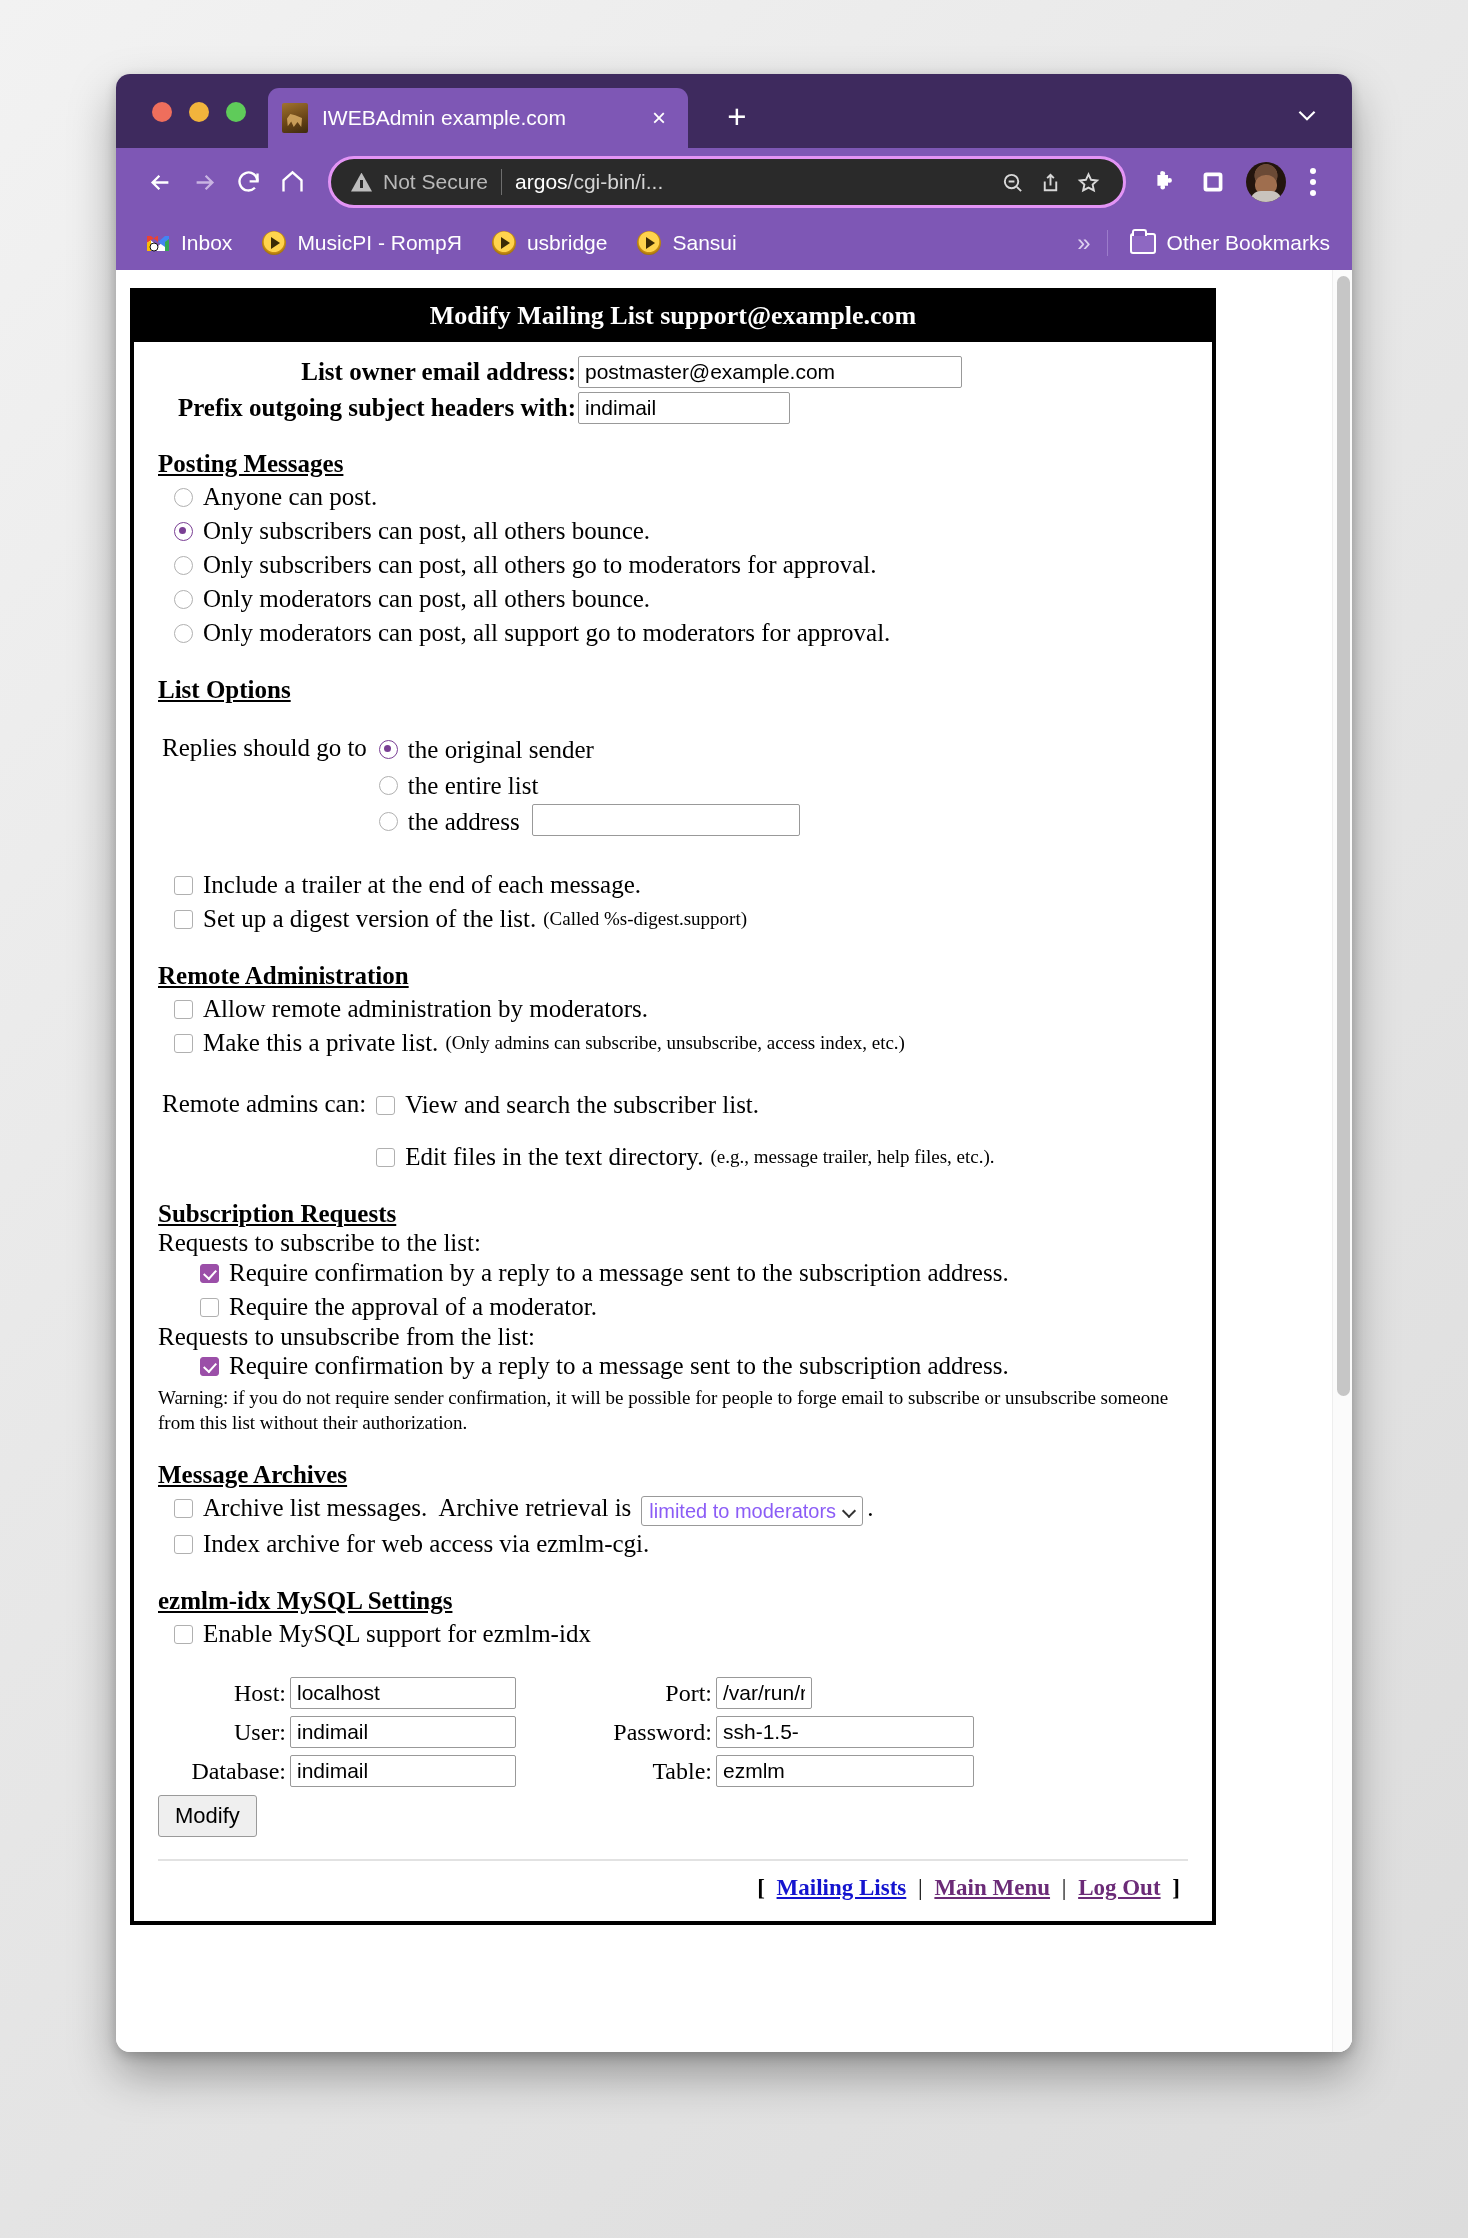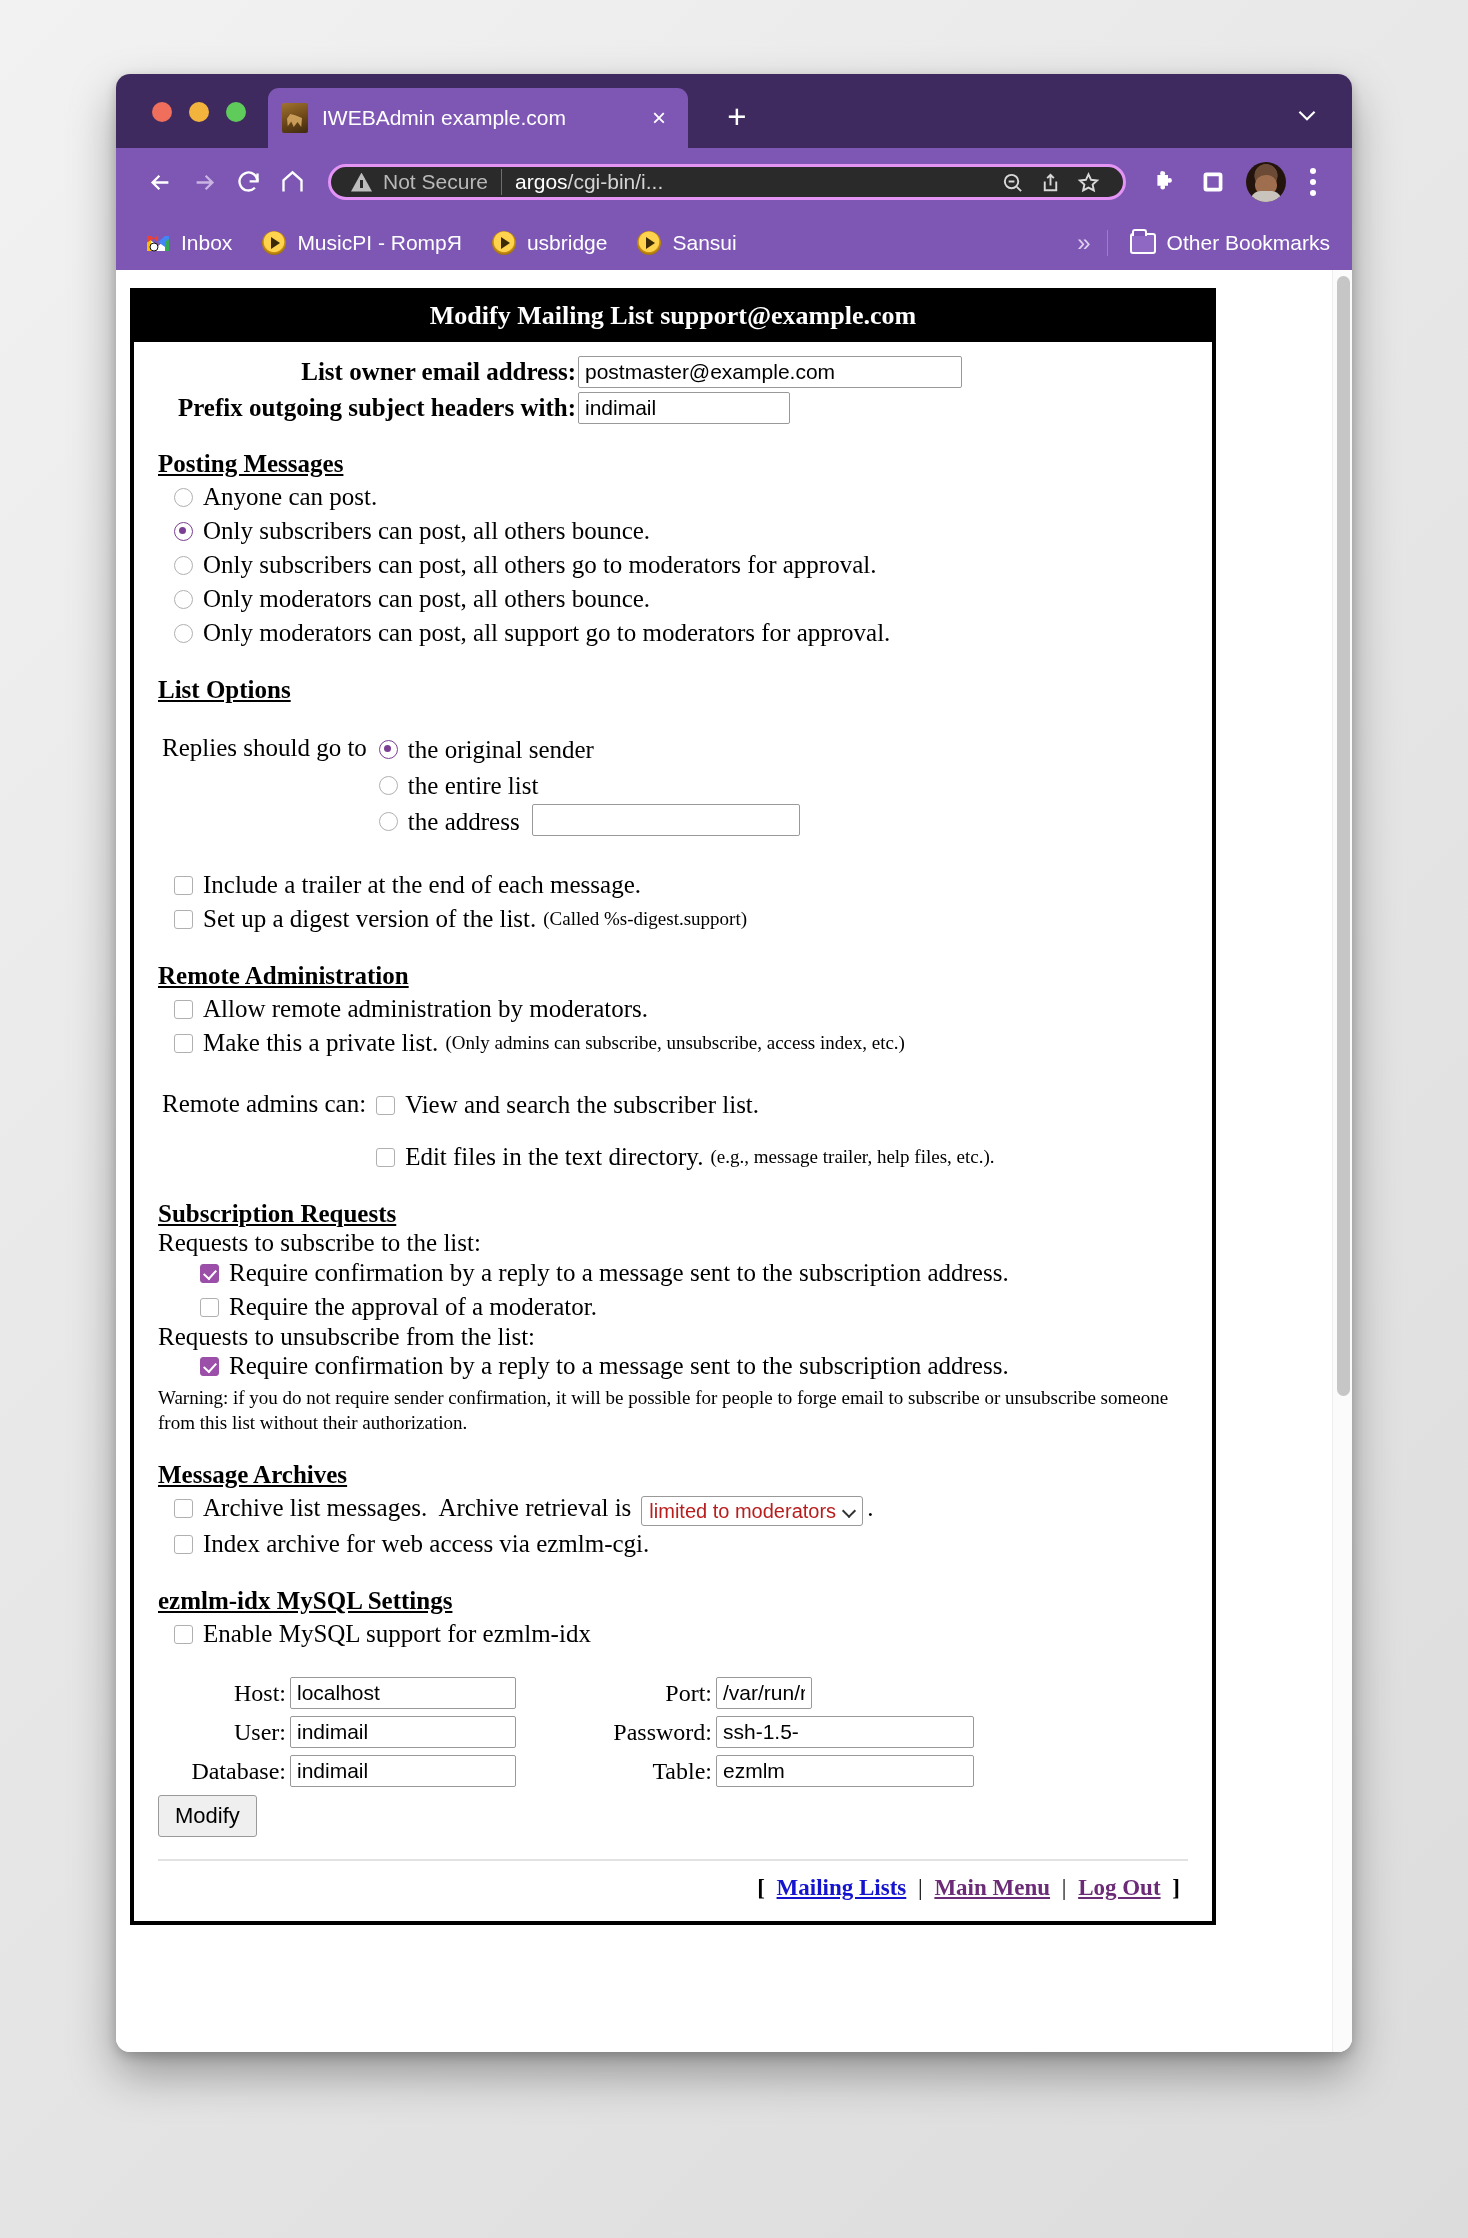--- a/index.html
+++ b/index.html
@@ -92,21 +92,21 @@
   }
   .navbtn {
     width: 44px; height: 44px; flex: 0 0 44px;
     display: flex; align-items: center; justify-content: center;
     cursor: pointer;
   }
   .navbtn svg { width: 27px; height: 27px; stroke: #fff; fill: none; stroke-width: 2.1; }
   .navbtn.fwd svg { stroke: #c9b4e2; }
 
   .omnibox {
-    flex: 1; height: 36px;
+    flex: 1; height: 52px;
     margin: 0 12px 0 14px;
     background: #2a2a2a;
     border: 3px solid #e394f5;
     border-radius: 26px;
     display: flex; align-items: center;
     padding: 0 16px 0 20px;
     min-width: 0;
   }
   .warn-tri {
     width: 21px; height: 19px; flex: 0 0 21px; margin-right: 11px;
@@ -268,21 +268,21 @@
 
   .spacer-lg { height: 28px; }
 
   .radmins { display: flex; align-items: flex-start; margin-top: 28px; }
   .radmins-lbl { font-size: 25px; padding: 2px 10px 0 4px; white-space: nowrap; }
 
   
   .archsel {
     font-family: "Liberation Sans", sans-serif; font-size: 20px;
     padding: 3px 26px 3px 7px; border: 1px solid #999; border-radius: 3px;
-    background: #fff; color: #b91c1c; appearance: none; outline: none;
+    background: #fff; color: #8b5cf6; appearance: none; outline: none;
     cursor: pointer; position: relative;
   }
   .selwrap { position: relative; display: inline-block; margin: 0 2px; }
   .selwrap::after {
     content: ""; position: absolute; right: 9px; top: 13px;
     width: 8px; height: 8px; border-right: 2px solid #333; border-bottom: 2px solid #333;
     transform: rotate(45deg); pointer-events: none;
   }
 
   

